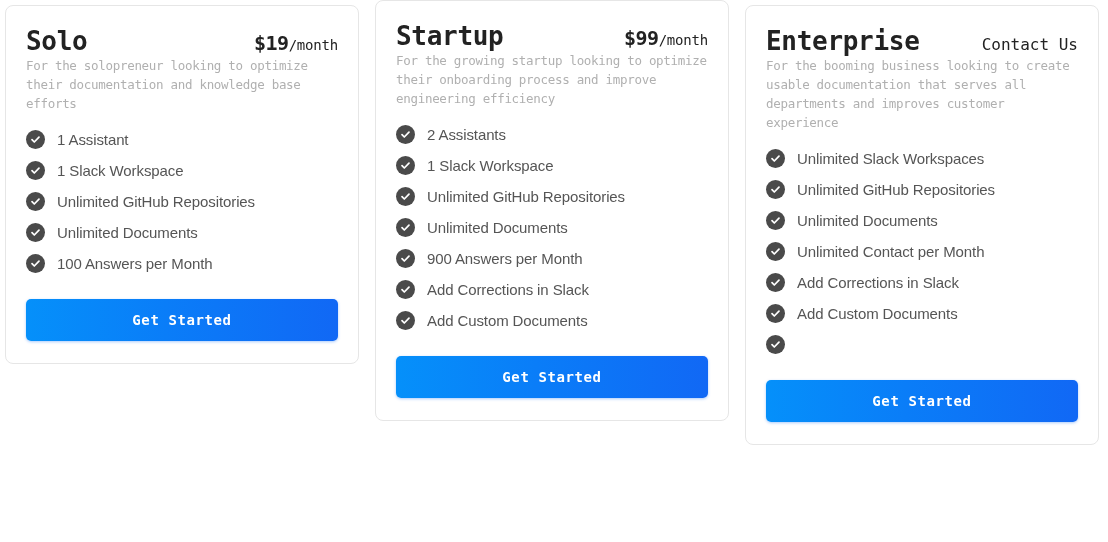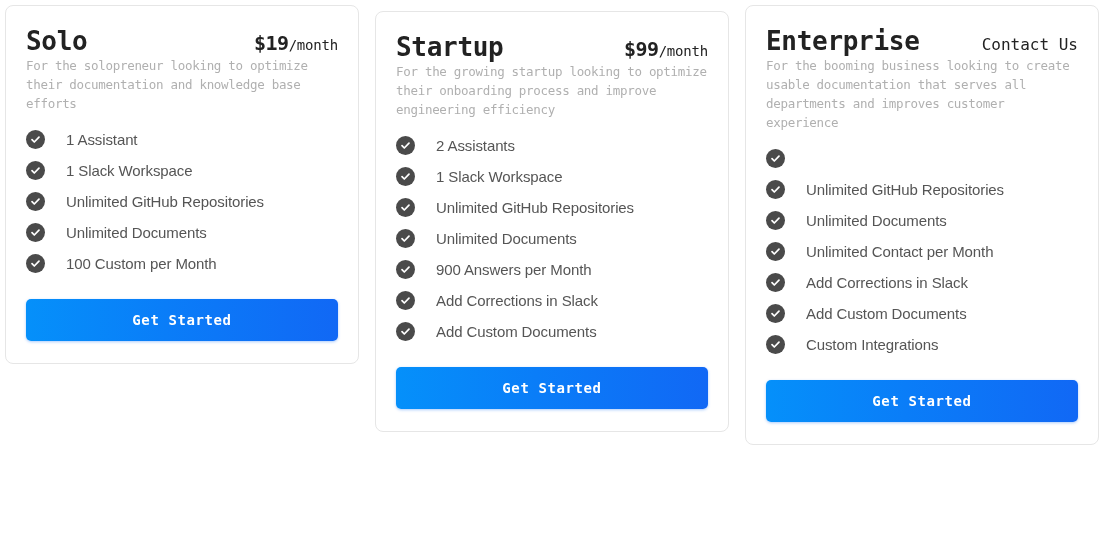--- a/index.html
+++ b/index.html
@@ -27,21 +27,21 @@
     box-sizing: border-box;
     background: #ffffff;
     border: 1px solid #e6e6e6;
     border-radius: 8px;
     padding: 20px 20px 22px 20px;
     display: flex;
     flex-direction: column;
   }
 
   .plan-card.solo      { left: 5px;   top: 5px;  width: 354px; }
-  .plan-card.startup   { left: 375px; top: 11px;  width: 354px; }
+  .plan-card.startup   { left: 375px; top: 0;  width: 354px; }
   .plan-card.enterprise{ left: 745px; top: 5px;  width: 354px; }
 
   .card-header {
     display: flex;
     align-items: baseline;
     justify-content: space-between;
     width: 100%;
   }
 
   .plan-name {
@@ -88,21 +88,20 @@
     list-style: none;
     margin: 0;
     padding: 0;
     margin-top: 17px;
   }
 
   .feature-item {
     display: flex;
     align-items: flex-start;
     margin-bottom: 12px;
-    gap: 9px;
   }
   .feature-item:last-child { margin-bottom: 0; }
 
   .check-icon {
     flex: 0 0 auto;
     width: 19px;
     height: 19px;
     border-radius: 50%;
     background: #4a4a4a;
     display: flex;
@@ -184,21 +183,21 @@
             </svg>
           </span>
         <span class="feature-label">Unlimited Documents</span>
       </li>
       <li class="feature-item">
         <span class="check-icon">
             <svg width="11" height="11" viewBox="0 0 11 11">
               <path d="M2 5.6 L4.3 8 L9 3.1" fill="none" stroke="#ffffff" stroke-width="1.7" stroke-linecap="round" stroke-linejoin="round"></path>
             </svg>
           </span>
-        <span class="feature-label">100 Custom per Month</span>
+        <span class="feature-label">100 Answers per Month</span>
       </li>
     </ul>
     <button class="cta-button">Get Started</button>
   </div>
 
   <div class="plan-card startup">
     <div class="card-header">
       <div class="plan-name">Startup</div>
       <div class="plan-price">
         <span class="price-amount">$99</span><span class="price-period">/month</span>
@@ -274,20 +273,21 @@
       </div>
     </div>
     <div class="plan-desc">For the booming business looking to create usable documentation that serves all departments and improves customer experience</div>
     <ul class="feature-list">
       <li class="feature-item">
         <span class="check-icon">
             <svg width="11" height="11" viewBox="0 0 11 11">
               <path d="M2 5.6 L4.3 8 L9 3.1" fill="none" stroke="#ffffff" stroke-width="1.7" stroke-linecap="round" stroke-linejoin="round"></path>
             </svg>
           </span>
+        <span class="feature-label">Unlimited Slack Workspaces</span>
       </li>
       <li class="feature-item">
         <span class="check-icon">
             <svg width="11" height="11" viewBox="0 0 11 11">
               <path d="M2 5.6 L4.3 8 L9 3.1" fill="none" stroke="#ffffff" stroke-width="1.7" stroke-linecap="round" stroke-linejoin="round"></path>
             </svg>
           </span>
         <span class="feature-label">Unlimited GitHub Repositories</span>
       </li>
       <li class="feature-item">
@@ -321,19 +321,18 @@
             </svg>
           </span>
         <span class="feature-label">Add Custom Documents</span>
       </li>
       <li class="feature-item">
         <span class="check-icon">
             <svg width="11" height="11" viewBox="0 0 11 11">
               <path d="M2 5.6 L4.3 8 L9 3.1" fill="none" stroke="#ffffff" stroke-width="1.7" stroke-linecap="round" stroke-linejoin="round"></path>
             </svg>
           </span>
-        <span class="feature-label">Custom Integrations</span>
       </li>
     </ul>
     <button class="cta-button">Get Started</button>
   </div>
 
 </div>
 
 </body></html>

